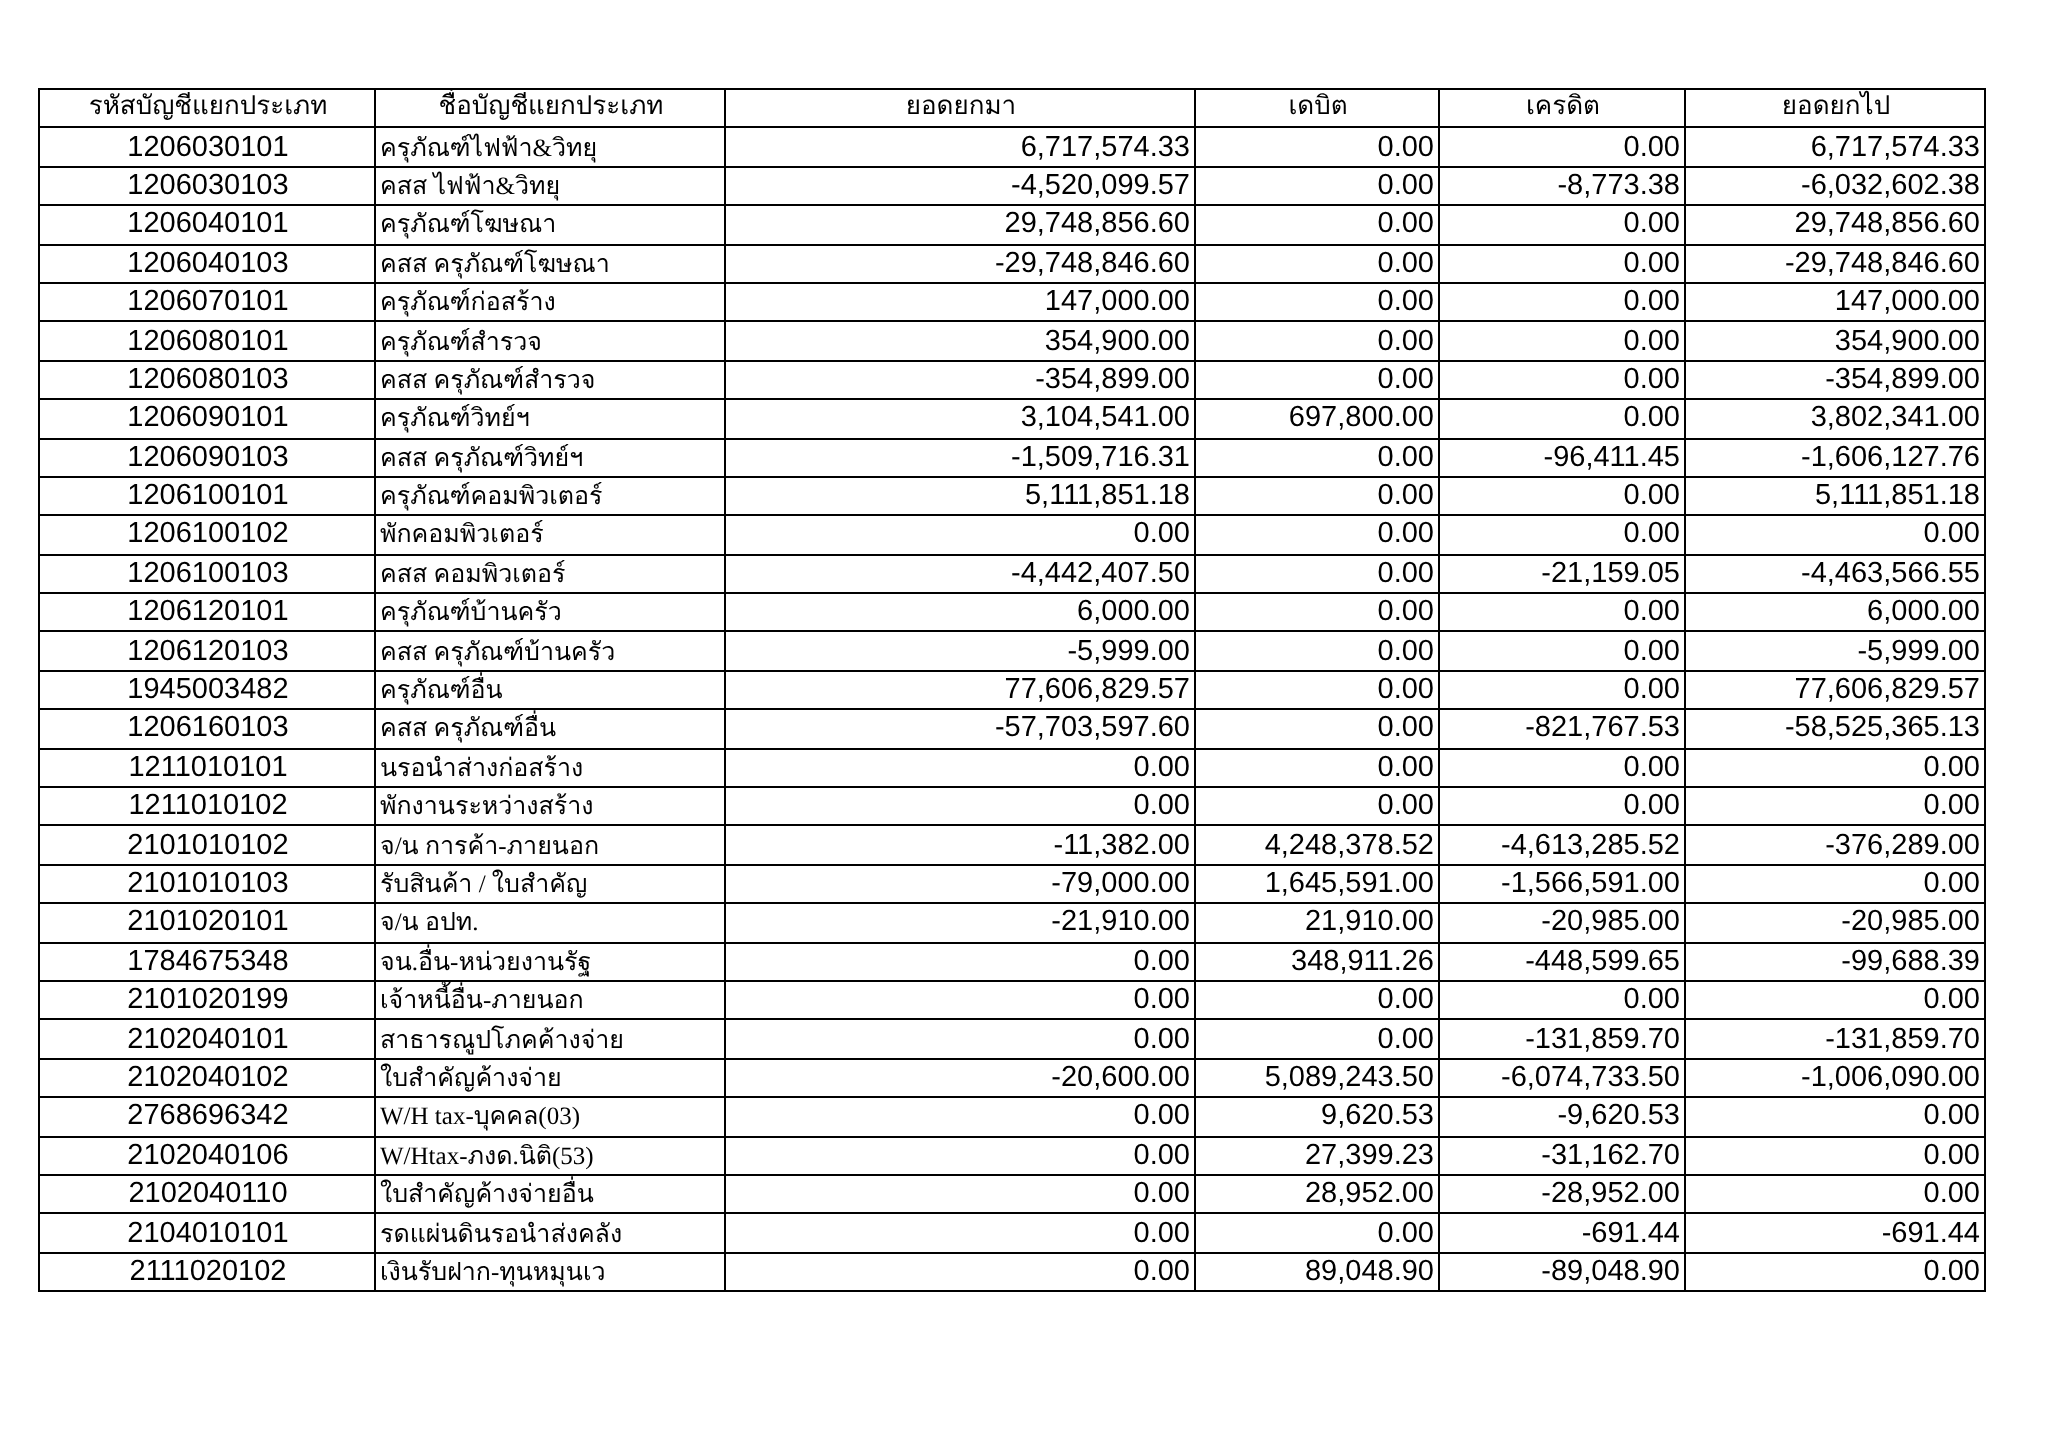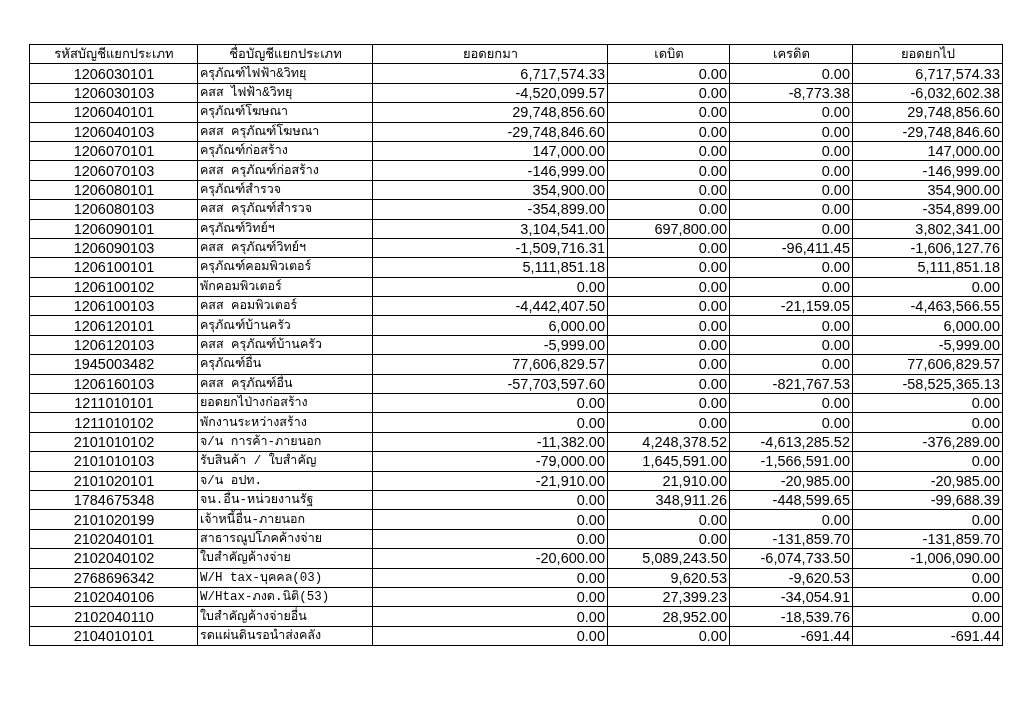--- a/index.html
+++ b/index.html
@@ -10,21 +10,21 @@
     body {
       width: 1024px;
       height: 724px;
       position: relative;
       overflow: hidden;
       font-family: "Liberation Sans", "DejaVu Sans", sans-serif;
       color: #000;
     }
     .sheet {
       position: absolute;
-      left: 29px;
+      left: 19px;
       top: 44px;
     }
     table.ledger {
       border-collapse: collapse;
       table-layout: fixed;
       width: 973px;
       font-size: 14px;
     }
     table.ledger col.c-code { width: 168px; }
     table.ledger col.c-name { width: 175px; }
@@ -45,21 +45,21 @@
       text-align: center;
       font-family: "DejaVu Sans", sans-serif;
       font-size: 13px;
     }
     table.ledger td.code {
       text-align: center;
       font-size: 14.5px;
     }
     table.ledger td.name {
       text-align: left;
-      font-family: Liberation Mono, monospace;
+      font-family: Liberation Serif, serif;
       font-size: 12.5px;
     }
     table.ledger td.num {
       text-align: right;
       font-size: 14.5px;
       padding-right: 2px;
     }
   </style>
 </head>
 <body>
@@ -123,28 +123,20 @@
 
   <tr>
     <td class="code">1206070101</td>
     <td class="name">ครุภัณฑ์ก่อสร้าง</td>
     <td class="num">147,000.00</td>
     <td class="num">0.00</td>
     <td class="num">0.00</td>
     <td class="num">147,000.00</td>
   </tr>
 
-  <tr>
-    <td class="code">1206070103</td>
-    <td class="name">คสส ครุภัณฑ์ก่อสร้าง</td>
-    <td class="num">-146,999.00</td>
-    <td class="num">0.00</td>
-    <td class="num">0.00</td>
-    <td class="num">-146,999.00</td>
-  </tr>
 
   <tr>
     <td class="code">1206080101</td>
     <td class="name">ครุภัณฑ์สำรวจ</td>
     <td class="num">354,900.00</td>
     <td class="num">0.00</td>
     <td class="num">0.00</td>
     <td class="num">354,900.00</td>
   </tr>
 
@@ -233,21 +225,21 @@
     <td class="code">1206160103</td>
     <td class="name">คสส ครุภัณฑ์อื่น</td>
     <td class="num">-57,703,597.60</td>
     <td class="num">0.00</td>
     <td class="num">-821,767.53</td>
     <td class="num">-58,525,365.13</td>
   </tr>
 
   <tr>
     <td class="code">1211010101</td>
-    <td class="name">ยอดยกไป่างก่อสร้าง</td>
+    <td class="name">นรอนำส่างก่อสร้าง</td>
     <td class="num">0.00</td>
     <td class="num">0.00</td>
     <td class="num">0.00</td>
     <td class="num">0.00</td>
   </tr>
 
   <tr>
     <td class="code">1211010102</td>
     <td class="name">พักงานระหว่างสร้าง</td>
     <td class="num">0.00</td>
@@ -326,37 +318,45 @@
     <td class="num">9,620.53</td>
     <td class="num">-9,620.53</td>
     <td class="num">0.00</td>
   </tr>
 
   <tr>
     <td class="code">2102040106</td>
     <td class="name">W/Htax-ภงด.นิติ(53)</td>
     <td class="num">0.00</td>
     <td class="num">27,399.23</td>
-    <td class="num">-34,054.91</td>
+    <td class="num">-31,162.70</td>
     <td class="num">0.00</td>
   </tr>
 
   <tr>
     <td class="code">2102040110</td>
     <td class="name">ใบสำคัญค้างจ่ายอื่น</td>
     <td class="num">0.00</td>
     <td class="num">28,952.00</td>
-    <td class="num">-18,539.76</td>
+    <td class="num">-28,952.00</td>
     <td class="num">0.00</td>
   </tr>
 
   <tr>
     <td class="code">2104010101</td>
     <td class="name">รดแผ่นดินรอนำส่งคลัง</td>
     <td class="num">0.00</td>
     <td class="num">0.00</td>
     <td class="num">-691.44</td>
     <td class="num">-691.44</td>
   </tr>
 
+  <tr>
+    <td class="code">2111020102</td>
+    <td class="name">เงินรับฝาก-ทุนหมุนเว</td>
+    <td class="num">0.00</td>
+    <td class="num">89,048.90</td>
+    <td class="num">-89,048.90</td>
+    <td class="num">0.00</td>
+  </tr>
 </tbody>
   </table>
 </div>
 
 </body></html>

